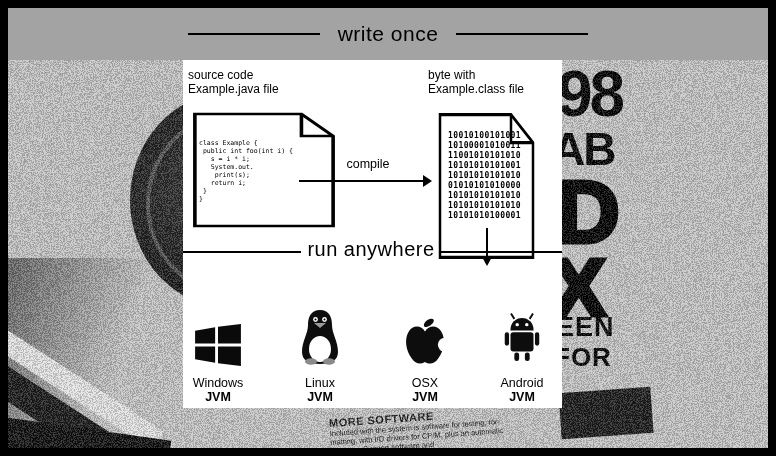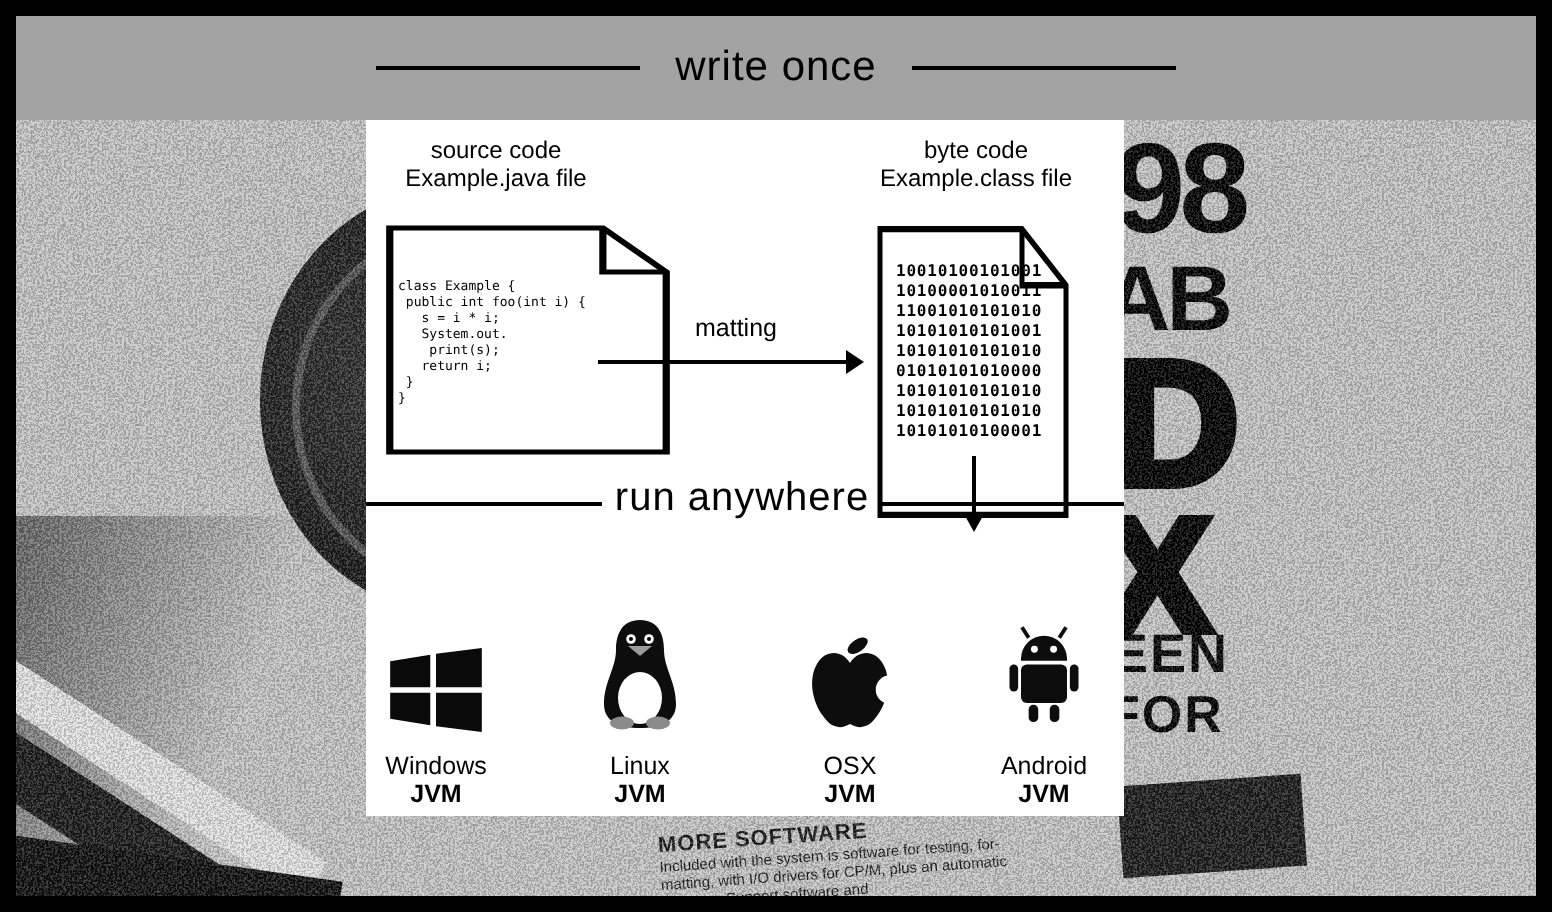--- a/index.html
+++ b/index.html
@@ -35,21 +35,21 @@
   .more-software .ms-head { font-size:11px; font-weight:bold; letter-spacing:.5px; }
   .more-software .ms-line { font-size:7.5px; line-height:9px; }
   .noise-svg { position:absolute; left:0; top:0; pointer-events:none; opacity:.30; }
   
   .topstrip { position:absolute; left:8px; top:8px; width:760px; height:52px; background:#a3a3a3;
     display:flex; align-items:center; justify-content:center; gap:16px; z-index:3; }
   .hline { width:132px; height:2px; background:#000; }
   .write-once { font-size:21px; letter-spacing:.5px; color:#000; padding:0 2px; }
   
   .panel { position:absolute; left:183px; top:60px; width:379px; height:348px; background:#fff; z-index:2; color:#000; }
-  .doc-label { position:absolute; text-align:center; font-size:12px; line-height:14px; }
+  .doc-label { position:absolute; text-align:left; font-size:12px; line-height:14px; }
   .src-label { left:5px; top:8px; width:120px; }
   .byte-label { left:245px; top:8px; width:120px; }
   .doc { position:absolute; }
   .doc-src { left:9px; top:52px; width:100px; height:116px;padding-left:44px; }
   .doc-byte { left:255px; top:52px; width:97px; height:148px; }
   .doc svg { position:absolute; left:0; top:0; width:100%; height:100%; }
   .code { position:absolute; margin:0; font-family:"DejaVu Sans Mono", monospace; white-space:pre; color:#000; }
   .src-code { left:7px; top:27px; font-size:6.5px; line-height:8px; }
   .byte-code { left:10px; top:19px; font-size:8px; line-height:10px; font-weight:bold; letter-spacing:.4px; }
   .compile-label { position:absolute; left:150px; top:97px; width:70px; text-align:center; font-size:12.5px; }
@@ -118,40 +118,40 @@
     <div class="hline"></div>
   </div>
 
   <div class="panel">
 
     <div class="doc-label src-label">
       <div>source code</div>
       <div>Example.java file</div>
     </div>
     <div class="doc-label byte-label">
-      <div>byte code</div>
+      <div>byte with</div>
       <div>Example.class file</div>
     </div>
 
     <div class="doc doc-src">
       <svg viewBox="0 0 100 116" preserveAspectRatio="none">
         <path d="M2 2 H76 L98 24 V114 H2 Z" fill="#fff" stroke="#000" stroke-width="2.5"></path>
         <path d="M76 2 V24 H98" fill="none" stroke="#000" stroke-width="2.5"></path>
       </svg>
       <pre class="code src-code">class Example {
  public int foo(int i) {
    s = i * i;
    System.out.
     print(s);
    return i;
  }
 }</pre>
     </div>
 
-    <div class="compile-label">matting</div>
+    <div class="compile-label">compile</div>
     <div class="compile-arrow">
       <span class="arrowhead-right"></span>
     </div>
 
     <div class="doc doc-byte">
       <svg viewBox="0 0 97 116" preserveAspectRatio="none">
         <path d="M2 2 H73 L95 24 V114 H2 Z" fill="#fff" stroke="#000" stroke-width="2.5"></path>
         <path d="M73 2 V24 H95" fill="none" stroke="#000" stroke-width="2.5"></path>
       </svg>
       <pre class="code byte-code">10010100101001

